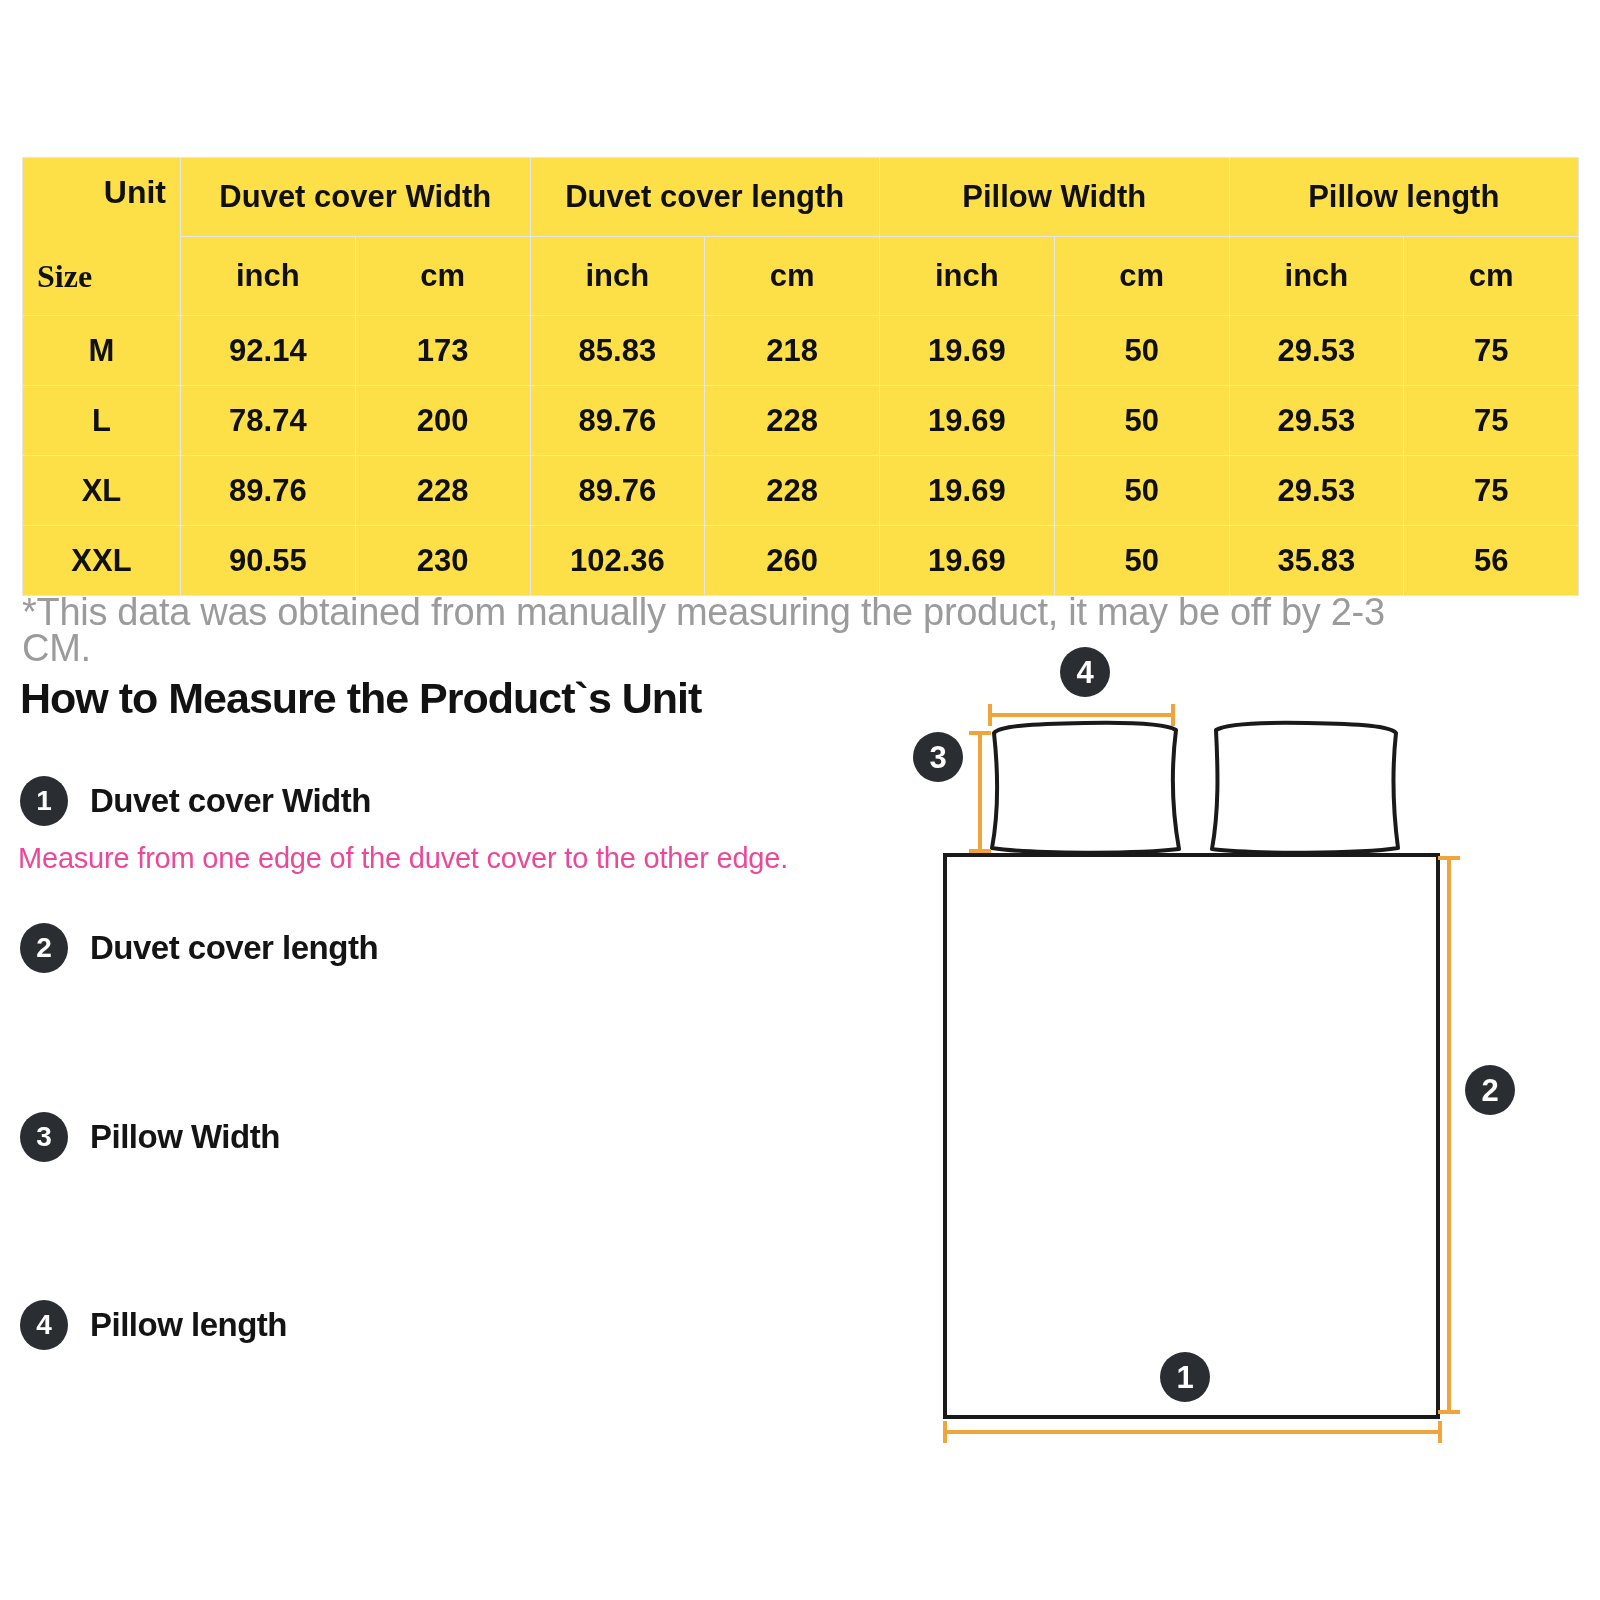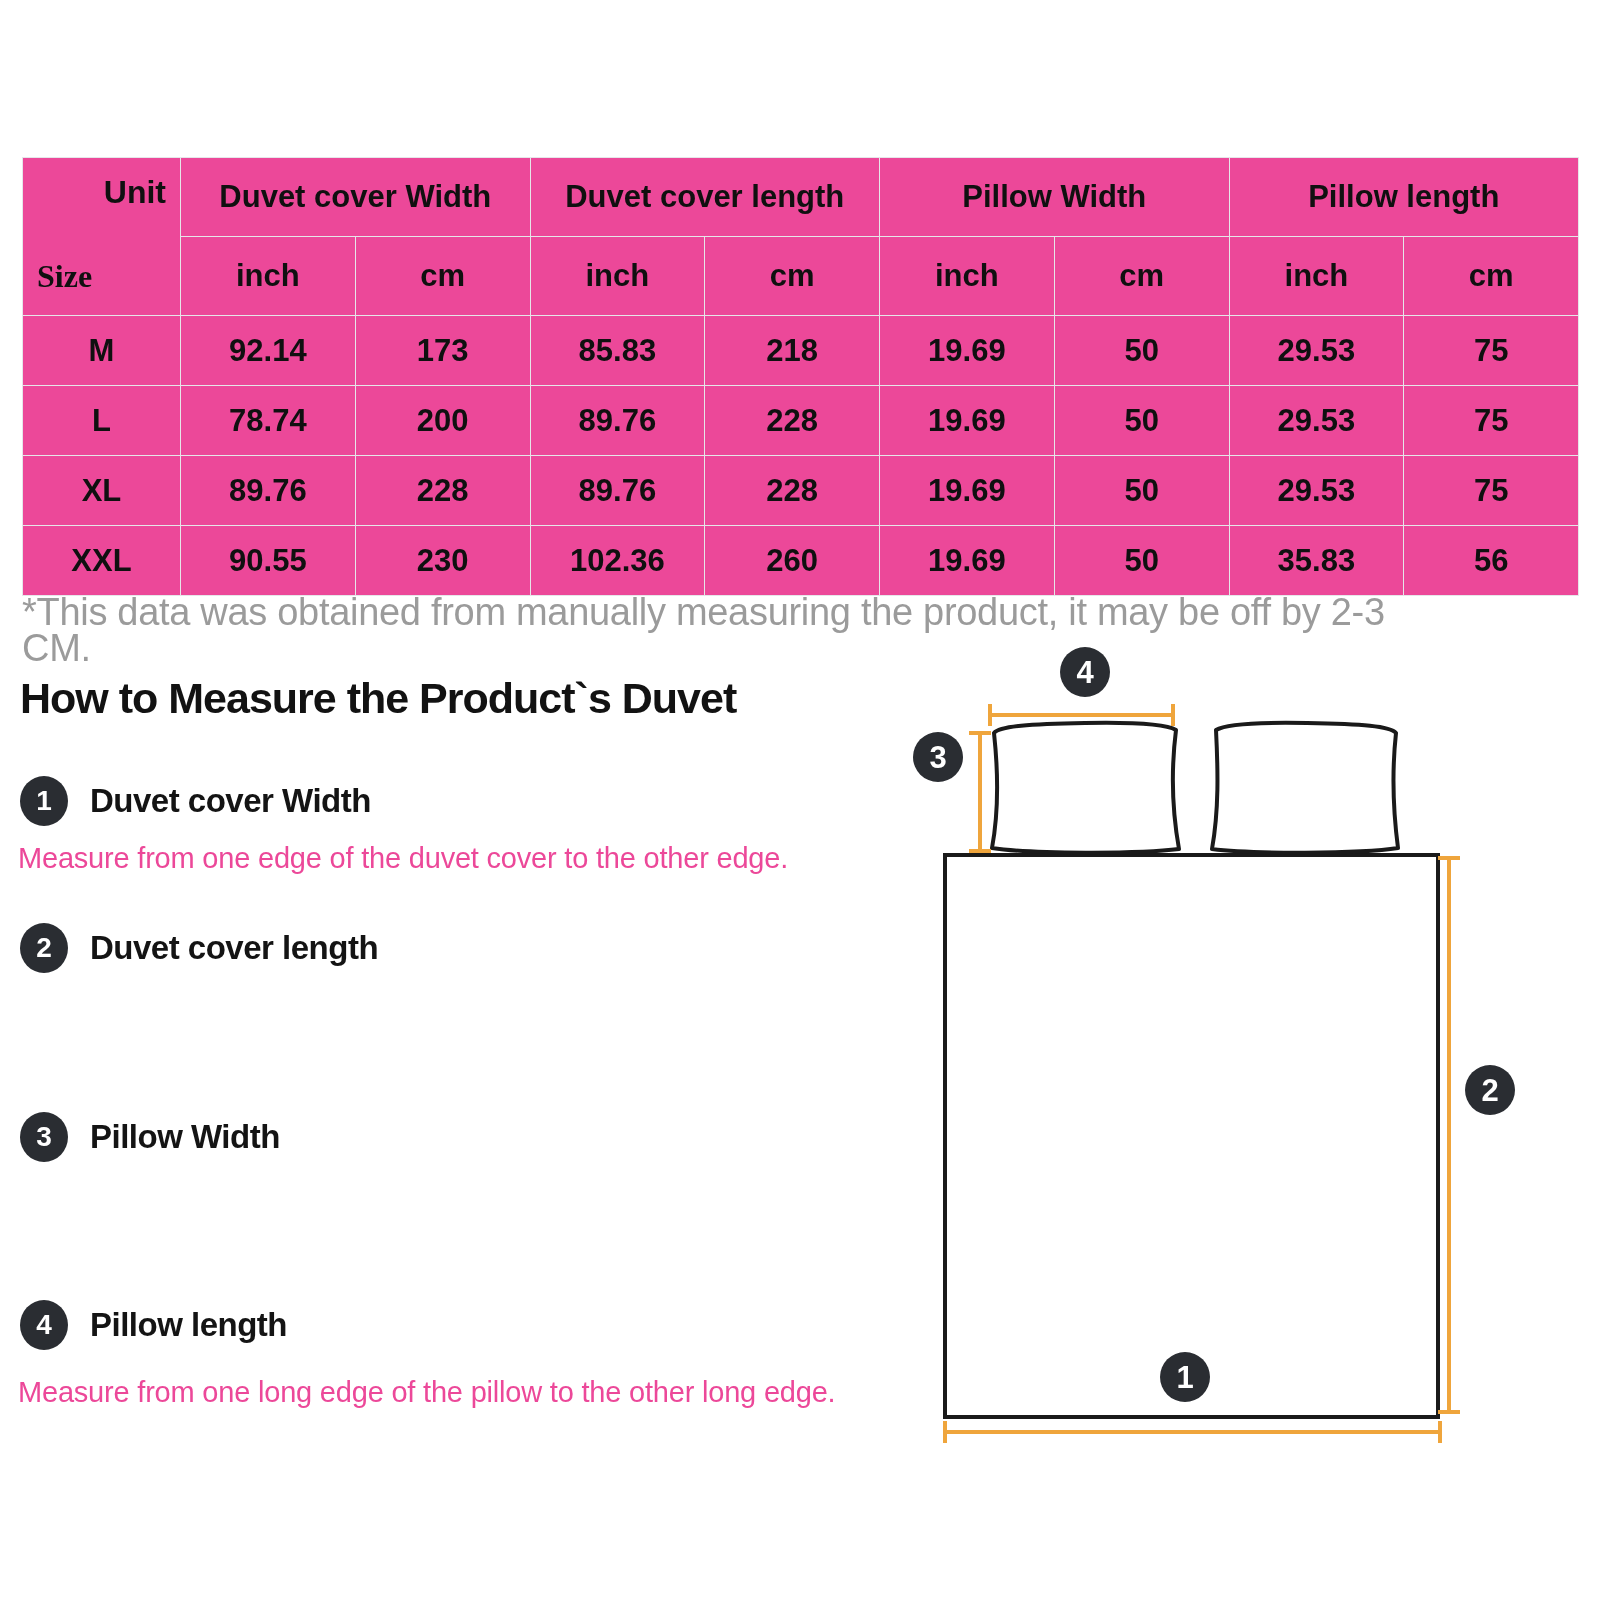--- a/index.html
+++ b/index.html
@@ -4,21 +4,21 @@
 <style>
   html,body{margin:0;padding:0;background:#fff;}
   .canvas{position:relative;width:1600px;height:1600px;background:#ffffff;overflow:hidden;
           font-family:"Liberation Sans", sans-serif;color:#111;}
 
   
   table.size-table{position:absolute;left:22px;top:157px;width:1556px;
                    border-collapse:collapse;table-layout:fixed;}
   table.size-table th,table.size-table td{
       border:1px solid #e6e6e9;text-align:center;vertical-align:middle;
-      font-weight:bold;font-size:31px;color:#101010;padding:0;background:#ec4899;}
+      font-weight:bold;font-size:31px;color:#101010;padding:0;background:#fde047;}
   tr.group-row th{height:78px;}
   tr.unit-row th{height:78px;}
   tr.data-row td,tr.data-row th{height:69px;}
   td.corner{position:relative;
       background:linear-gradient(to bottom right,#ffffff 49.6%,#e3e3e6 49.6%,#e3e3e6 50.4%,#ffffff 50.4%);}
   td.corner .unit-lab{position:absolute;top:16px;right:14px;font-weight:bold;font-size:32px;}
   td.corner .size-lab{position:absolute;bottom:20px;left:14px;font-weight:bold;font-size:32px;font-family:Liberation Serif, serif;}
 
   
   .note{position:absolute;left:22px;top:594px;width:1400px;margin:0;
@@ -123,21 +123,21 @@
       <td>19.69</td>
       <td>50</td>
       <td>35.83</td>
       <td>56</td>
     </tr>
   </tbody>
     </table>
 
   <p class="note">*This data was obtained from manually measuring the product, it may be off by 2-3 CM.</p>
 
-  <h1 class="guide-title">How to Measure the Product`s Duvet</h1>
+  <h1 class="guide-title">How to Measure the Product`s Unit</h1>
 
   <div class="step-head" id="step1-head">
     <div class="step-badge">1</div>
     <div class="step-title">Duvet cover Width</div>
   </div>
   <p class="step-desc" id="step1-desc">Measure from one edge of the duvet cover to the other edge.</p>
 
   <div class="step-head" id="step2-head">
     <div class="step-badge">2</div>
     <div class="step-title">Duvet cover length</div>
@@ -145,21 +145,20 @@
 
   <div class="step-head" id="step3-head">
     <div class="step-badge">3</div>
     <div class="step-title">Pillow Width</div>
   </div>
 
   <div class="step-head" id="step4-head">
     <div class="step-badge">4</div>
     <div class="step-title">Pillow length</div>
   </div>
-  <p class="step-desc" id="step4-desc">Measure from one long edge of the pillow to the other long edge.</p>
 
   <svg class="diagram" viewBox="0 0 720 880" xmlns="http://www.w3.org/2000/svg">
 
     <rect x="65" y="225" width="493" height="562" fill="#ffffff" stroke-width="4" stroke="#1a1a1a"></rect>
 
     <path d="M 114 103
              C 120 96, 150 94, 205 93
              C 258 92, 288 95, 296 100
              C 291 140, 292 180, 299 219
              C 260 224, 150 224, 112 218

